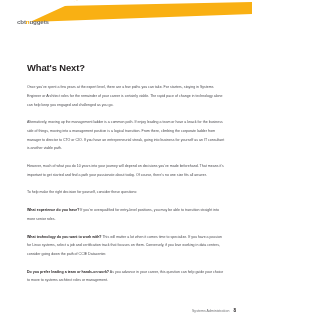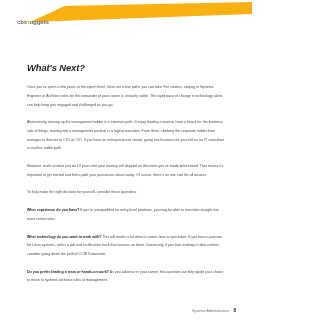--- a/index.html
+++ b/index.html
@@ -66,21 +66,20 @@
     width: 199px;
   }
 
   .page-title {
     font-size: 9.4px;
     font-weight: 700;
     color: #231f20;
     letter-spacing: -0.1px;
     margin: 0 0 10px 0;
     line-height: 1.2;
-    font-style: italic;
   }
 
   .para {
     font-size: 3.55px;
     line-height: 2.45;
     color: #4a4a4f;
     margin: 0 0 9px 0;
     text-align: left;
     letter-spacing: 0.01px;
   }

